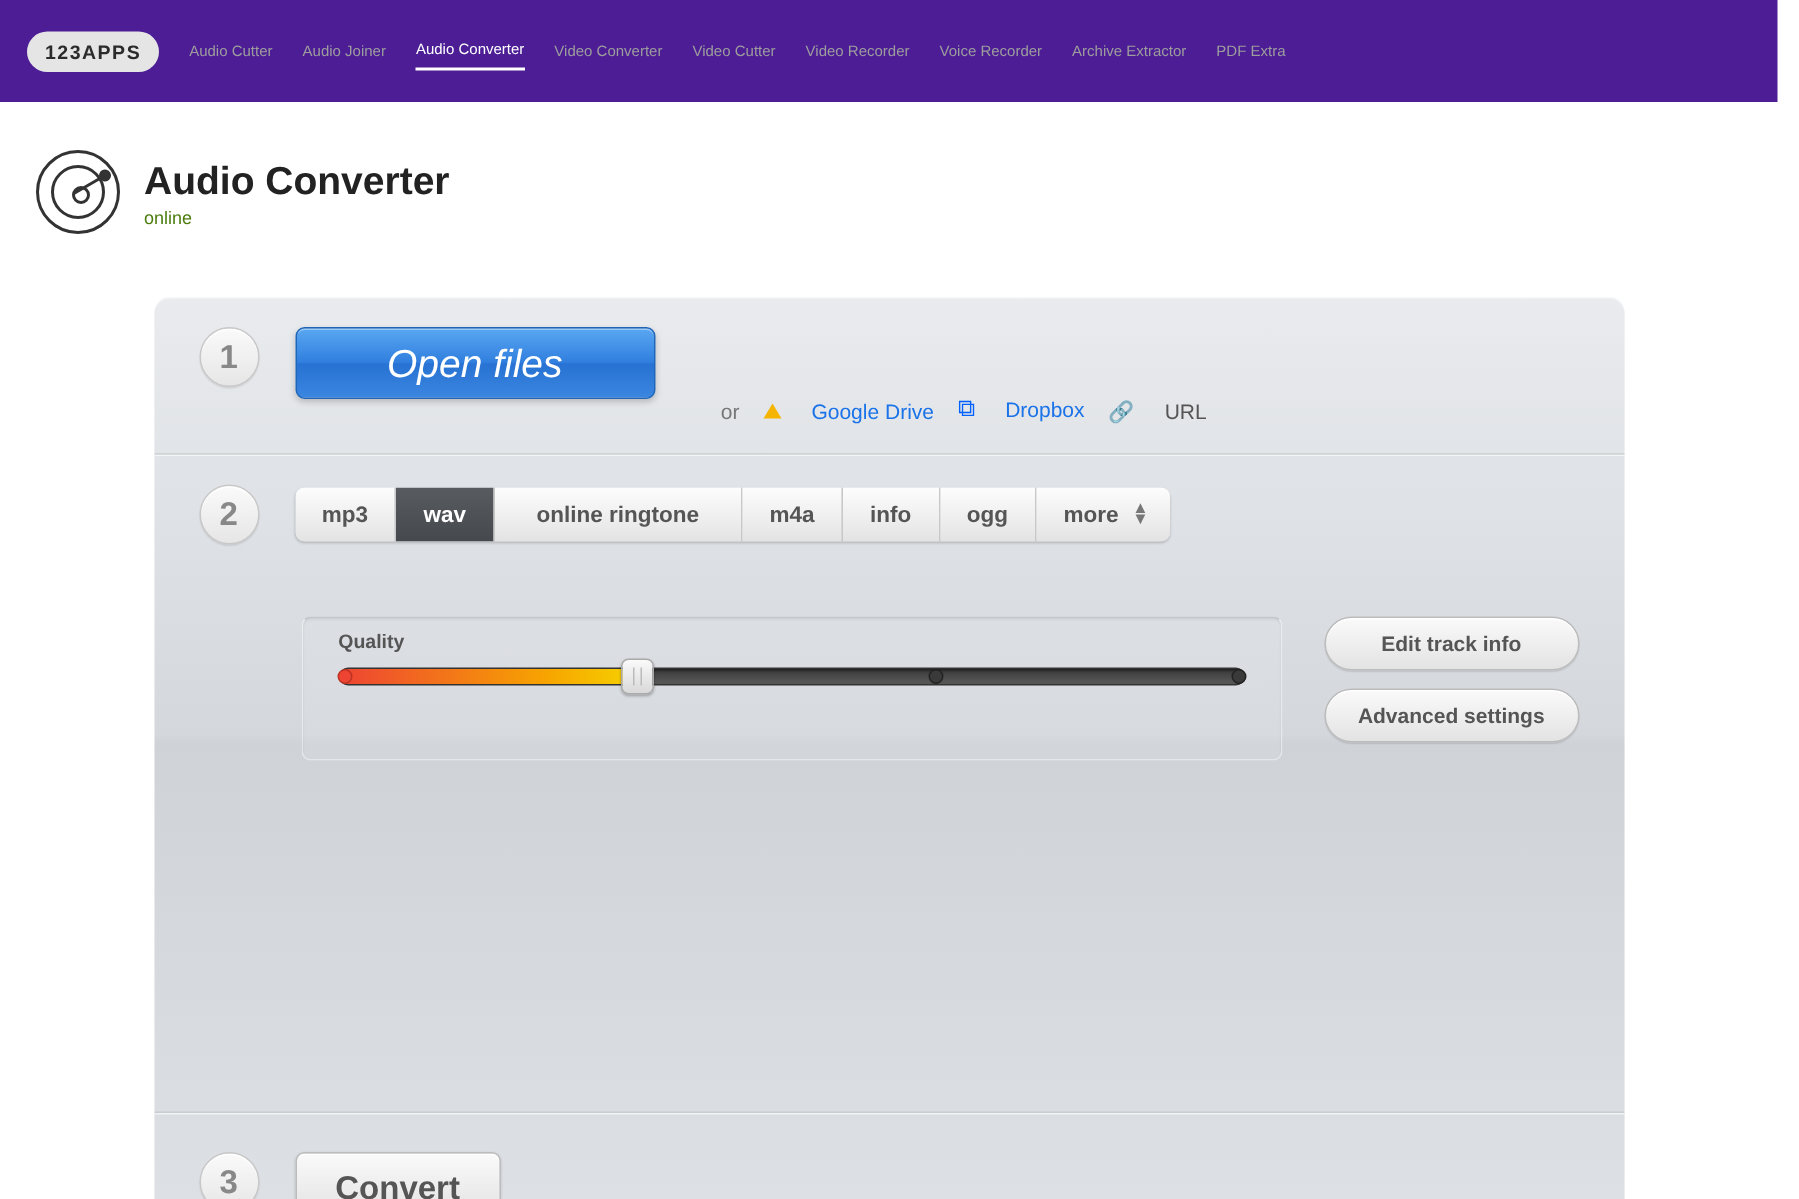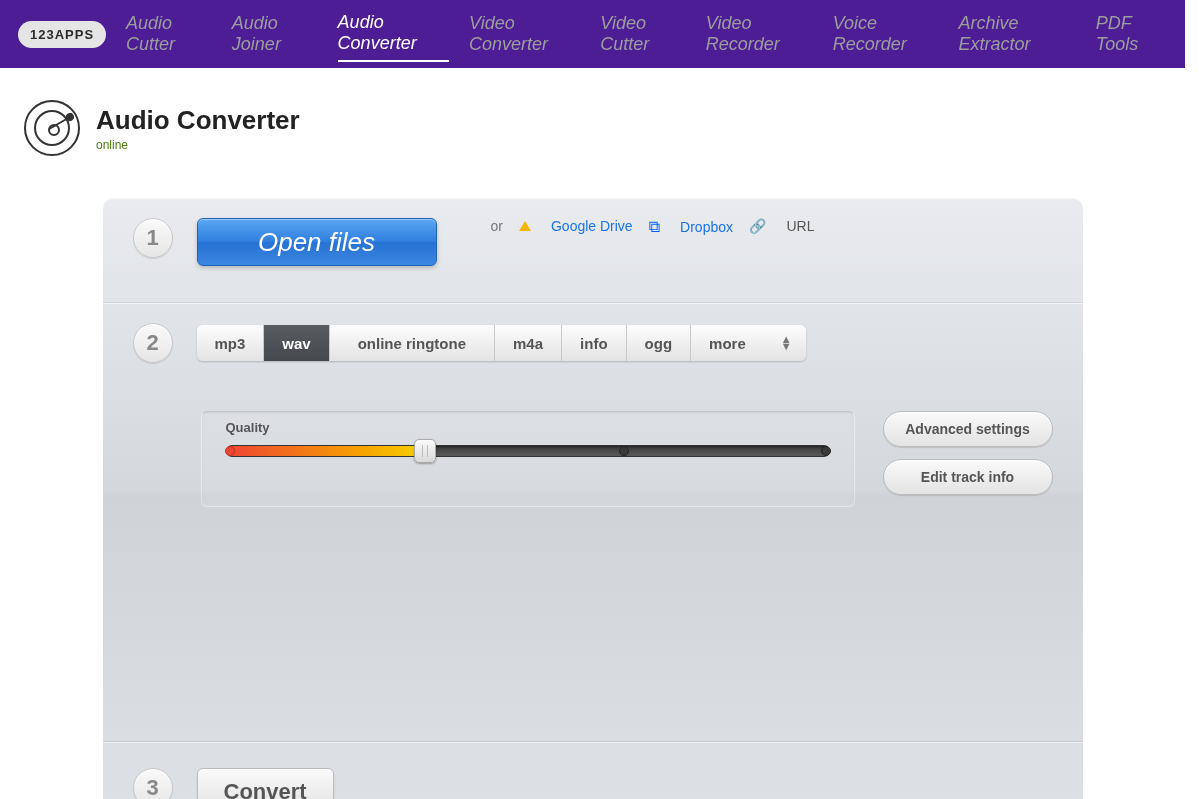--- a/index.html
+++ b/index.html
@@ -21,24 +21,23 @@
   background: #e5e5e5;
   color: #2b2b2b;
   font-weight: 700;
   font-size: 13px;
   letter-spacing: 1px;
   padding: 6px 12px;
   border-radius: 14px;
 }
 .nav-link {
   color: #9d9d9d;
-  font-size: 18px;
+  font-size: 10px;
   cursor: pointer;
   padding: 6px 0;
-  font-style: italic;
 }
 .nav-link.active {
   color: #fff;
   border-bottom: 2px solid #fff;
 }
 
 
 .page-head {
   display: flex;
   align-items: center;
@@ -119,21 +118,21 @@
 .open-btn {
   width: 240px; height: 48px;
   border-radius: 6px;
   border: 1px solid #1f66b8;
   background: linear-gradient(#5aa7f2,#2f7ede 50%,#2772d2 51%,#3a86e0);
   color: #fff;
   font-size: 26px; font-weight: 400; font-style: italic;
   box-shadow: 0 2px 4px rgba(0,0,0,.2), inset 0 1px 0 rgba(255,255,255,.4);
   cursor: pointer;
 }
-.sources { display: flex; align-items: flex-start; gap: 16px; margin-left: 30px; font-size: 14px; height: 64px; }
+.sources { display: flex; align-items: flex-end; gap: 16px; margin-left: 20px; font-size: 14px; height: 64px; }
 .or-text { color: #777; }
 .src-link { color: #1a73e8; cursor: pointer; display:flex; align-items:center; gap:20px; }
 .src-link .gd-tri { width:0; height:0; border-left:6px solid transparent; border-right:6px solid transparent; border-bottom:10px solid #f4b400; position:relative; }
 .src-link .db-ico { color:#0061ff; font-size:16px; }
 .src-link .url-ico { color:#555; font-size:14px; }
 .url-link { color:#555; }
 
 
 .seg {
   display: flex;
@@ -146,21 +145,21 @@
   padding: 0 18px;
   background: linear-gradient(#fdfdfd,#e3e3e3);
   border: none;
   border-right: 1px solid #c8c8c8;
   color: #555;
   font-size: 15px;
   font-weight: 600;
   cursor: pointer;
 }
 .seg-btn.wide { padding: 0 28px; }
-.seg-btn.more { padding-right: 60px; position: relative; border-right: none; }
+.seg-btn.more { padding-right: 34px; position: relative; border-right: none; }
 .seg-btn.more .updown {
   position:absolute; right:14px; top:50%; transform:translateY(-50%);
   font-size:11px; color:#777; line-height:7px;
 }
 .seg-btn.active {
   background: linear-gradient(#585b5f,#45484c);
   color: #fff;
 }
 
 .quality-block {
@@ -259,21 +258,21 @@
     <div class="topnav">
       <div class="logo-badge">123APPS</div>
       <div class="nav-link">Audio Cutter</div>
       <div class="nav-link">Audio Joiner</div>
       <div class="nav-link active">Audio Converter</div>
       <div class="nav-link">Video Converter</div>
       <div class="nav-link">Video Cutter</div>
       <div class="nav-link">Video Recorder</div>
       <div class="nav-link">Voice Recorder</div>
       <div class="nav-link">Archive Extractor</div>
-      <div class="nav-link">PDF Tools</div>
+      <div class="nav-link">PDF Extra</div>
     </div>
 
     <div class="page-head">
       <div class="disc-icon">
           <div class="disc-arm"></div>
         </div>
       <div>
         <div class="page-title">Audio Converter</div>
         <div class="page-sub">online</div>
       </div>
@@ -324,22 +323,22 @@
             <div class="q-title">Quality</div>
             <div class="track">
               <div class="track-fill"></div>
               <div class="tick t0"></div>
               <div class="tick t2"></div>
               <div class="tick t3"></div>
               <div class="thumb"></div>
             </div>
           </div>
           <div class="side-btns">
+            <button class="pill-btn">Edit track info</button>
             <button class="pill-btn">Advanced settings</button>
-            <button class="pill-btn">Edit track info</button>
           </div>
         </div>
 
         <div class="step2-spacer"></div>
       </div>
 
       <div class="section sep" style="padding-top:26px; padding-bottom:30px;">
         <div class="step-badge">3</div>
         <button class="convert-btn">Convert</button>
       </div>

